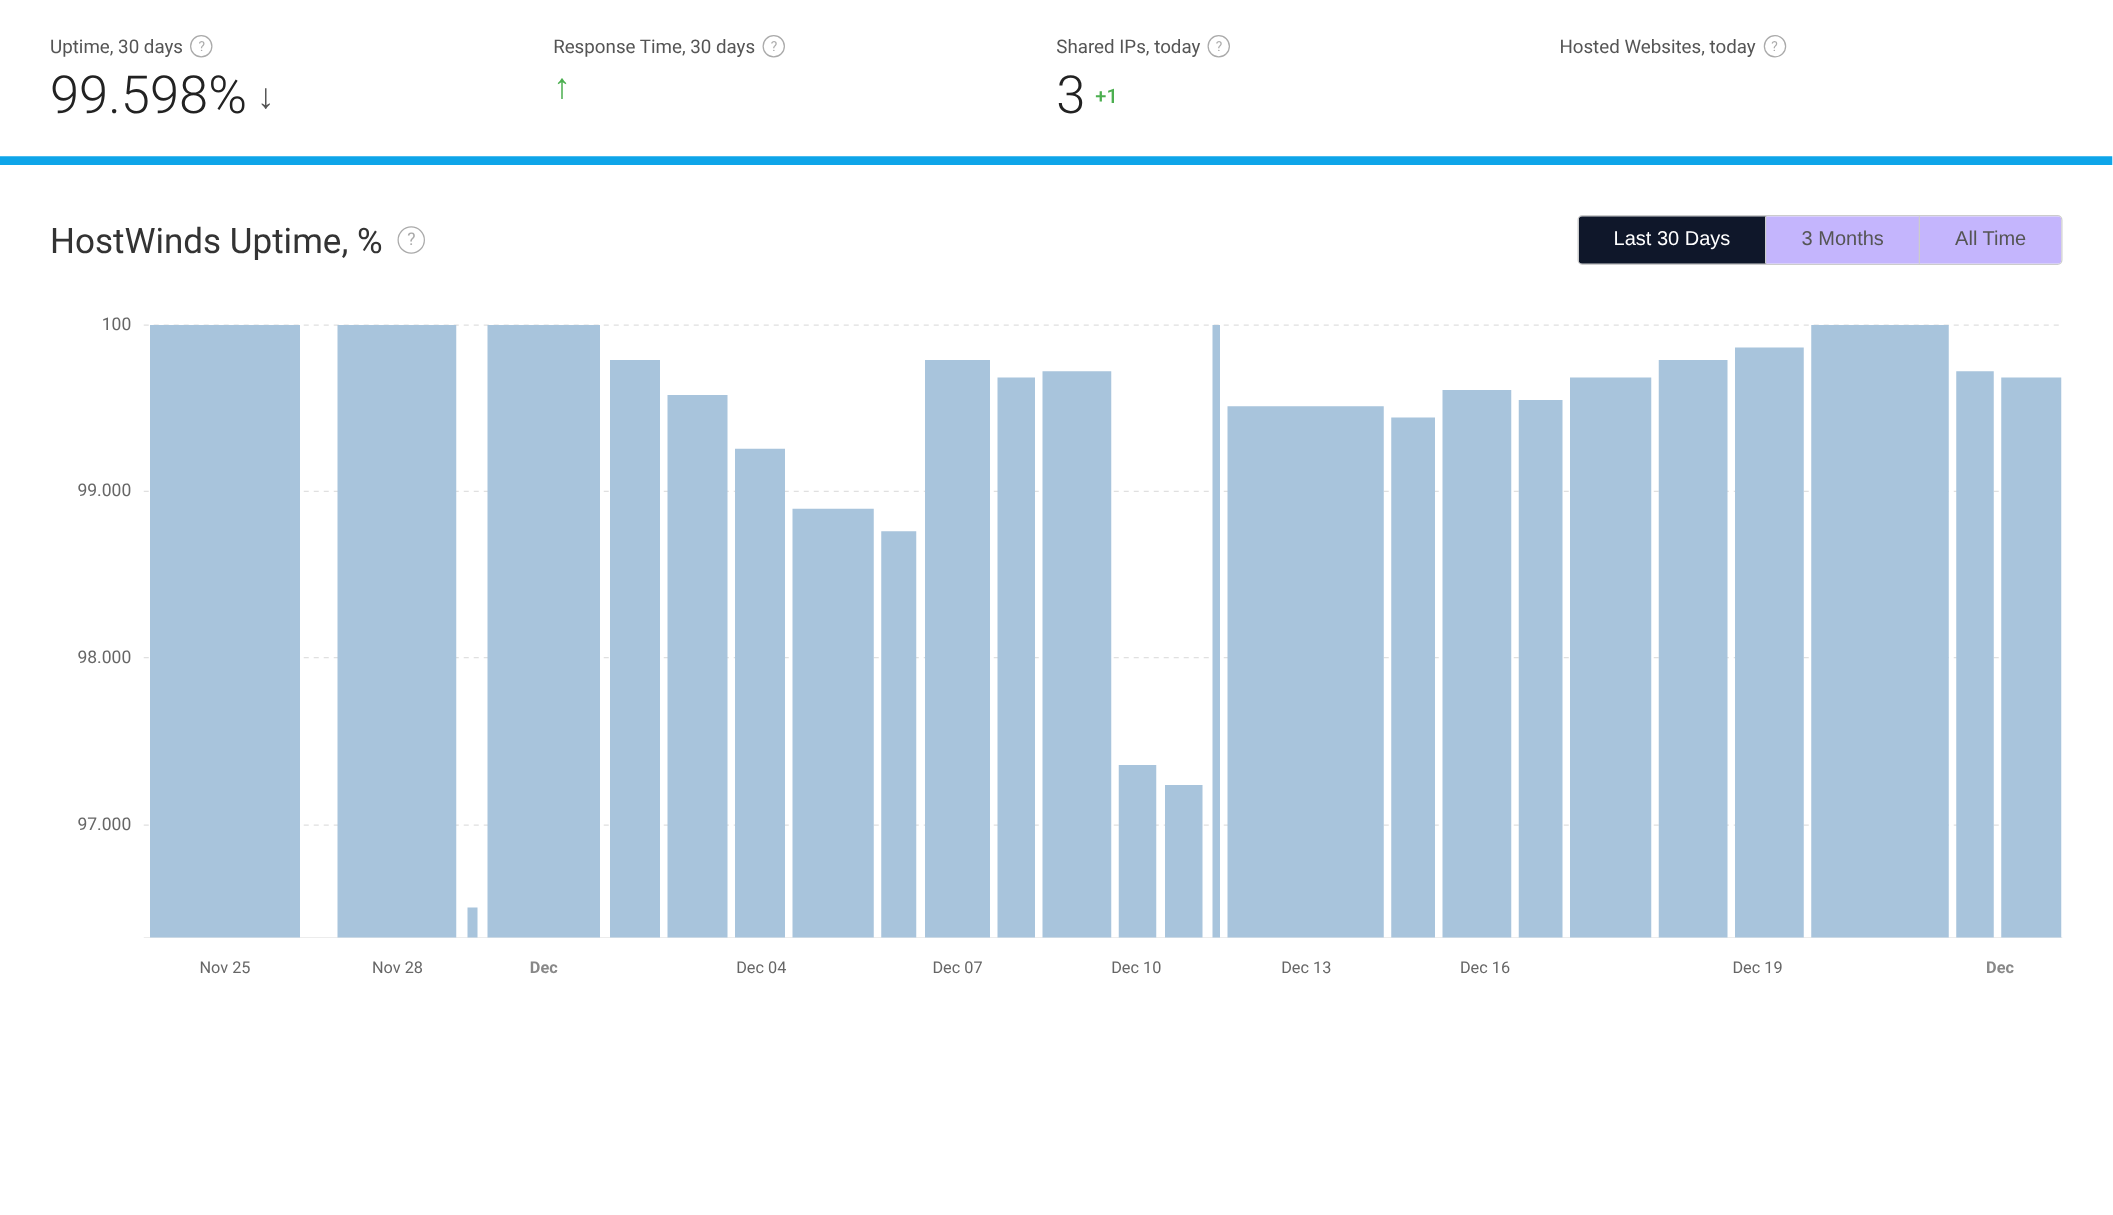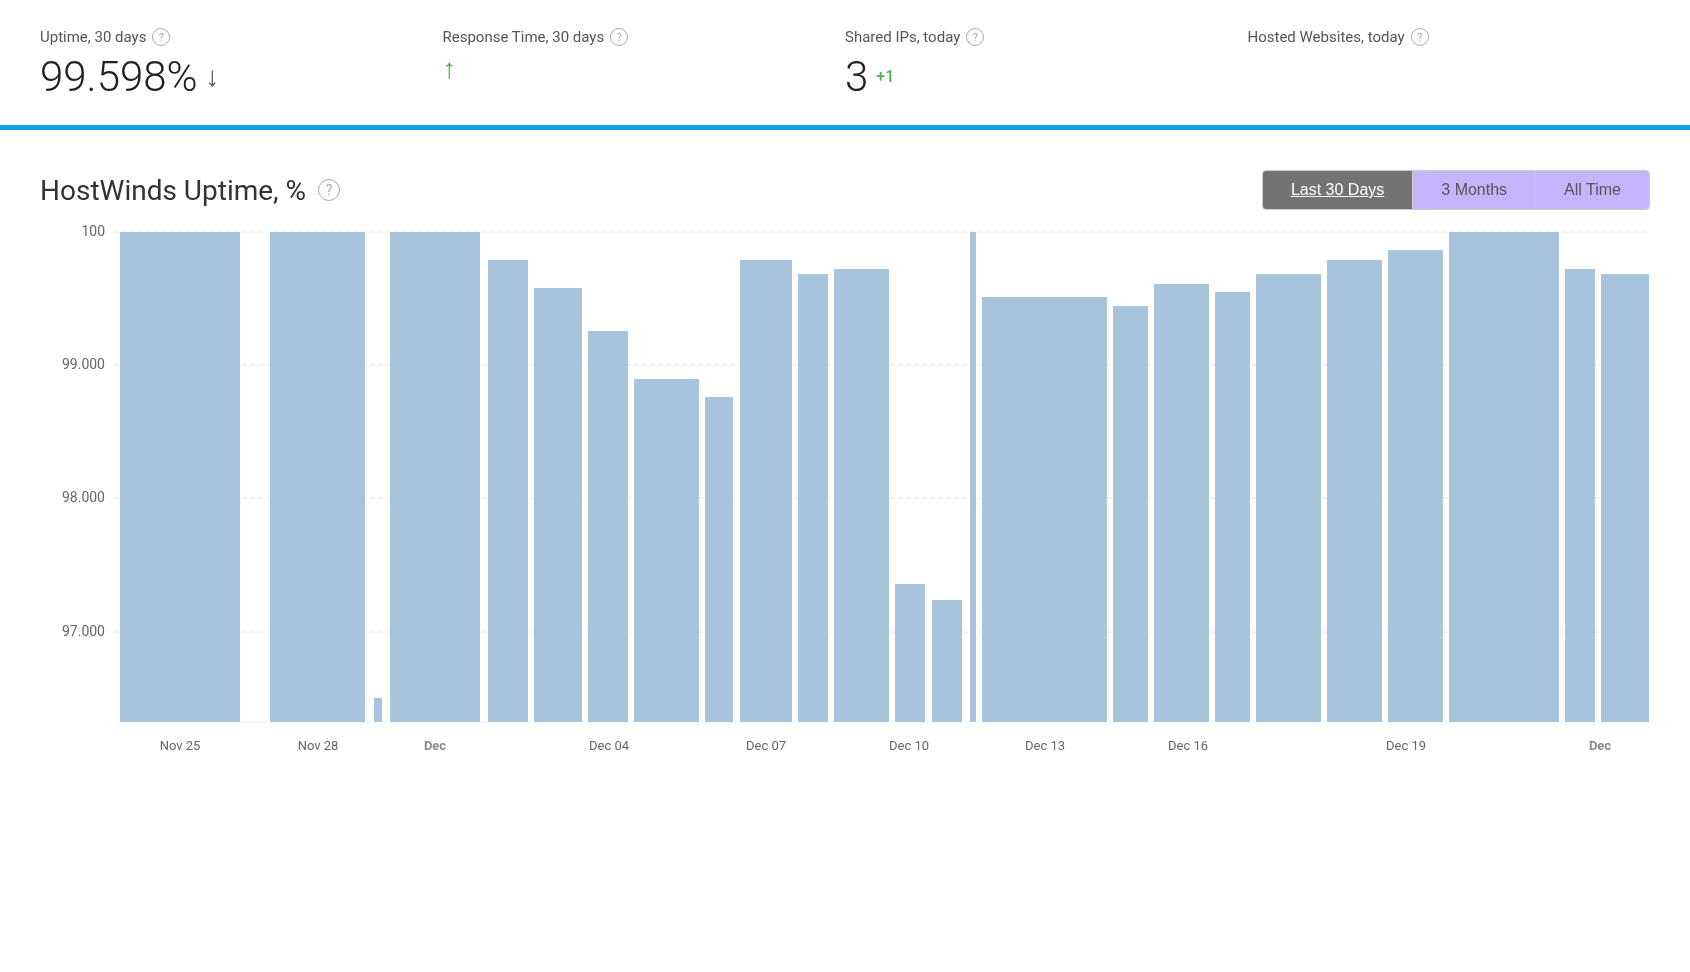--- a/index.html
+++ b/index.html
@@ -7,21 +7,21 @@
       font-family: -apple-system, BlinkMacSystemFont, 'Segoe UI', Roboto, sans-serif;
       background: #fff;
       color: #333;
       width: 1690px;
       min-height: 972px;
     }
 
     .metrics-row {
       display: flex;
       padding: 28px 40px 24px 40px;
-      border-bottom: 5px solid #0ea5e9;
+      border-bottom: 7px solid #0ea5e9;
       gap: 0;
     }
 
     .metric-item {
       flex: 1;
       padding-right: 20px;
     }
 
     .metric-label {
       font-size: 15px;
@@ -73,21 +73,21 @@
     }
 
     .chart-section {
       padding: 40px 40px 20px 40px;
     }
 
     .chart-header {
       display: flex;
       align-items: center;
       justify-content: space-between;
-      margin-bottom: 12px;
+      margin-bottom: 38px;
     }
 
     .chart-title-group {
       display: flex;
       align-items: center;
       gap: 12px;
     }
 
     .chart-title {
       font-size: 28px;
@@ -110,24 +110,23 @@
       background: #c4b5fd;
       color: #555;
       border-right: 1px solid #ccc;
     }
 
     .time-filter-btn:last-child {
       border-right: none;
     }
 
     .time-filter-btn.active {
-      background: #737373;
+      background: #0f172a;
       color: #fff;
       font-weight: 500;
-      text-decoration: underline;
     }
 
     .chart-area {
       position: relative;
       width: 100%;
       height: 560px;
     }
 
     .chart-svg {
       width: 100%;

